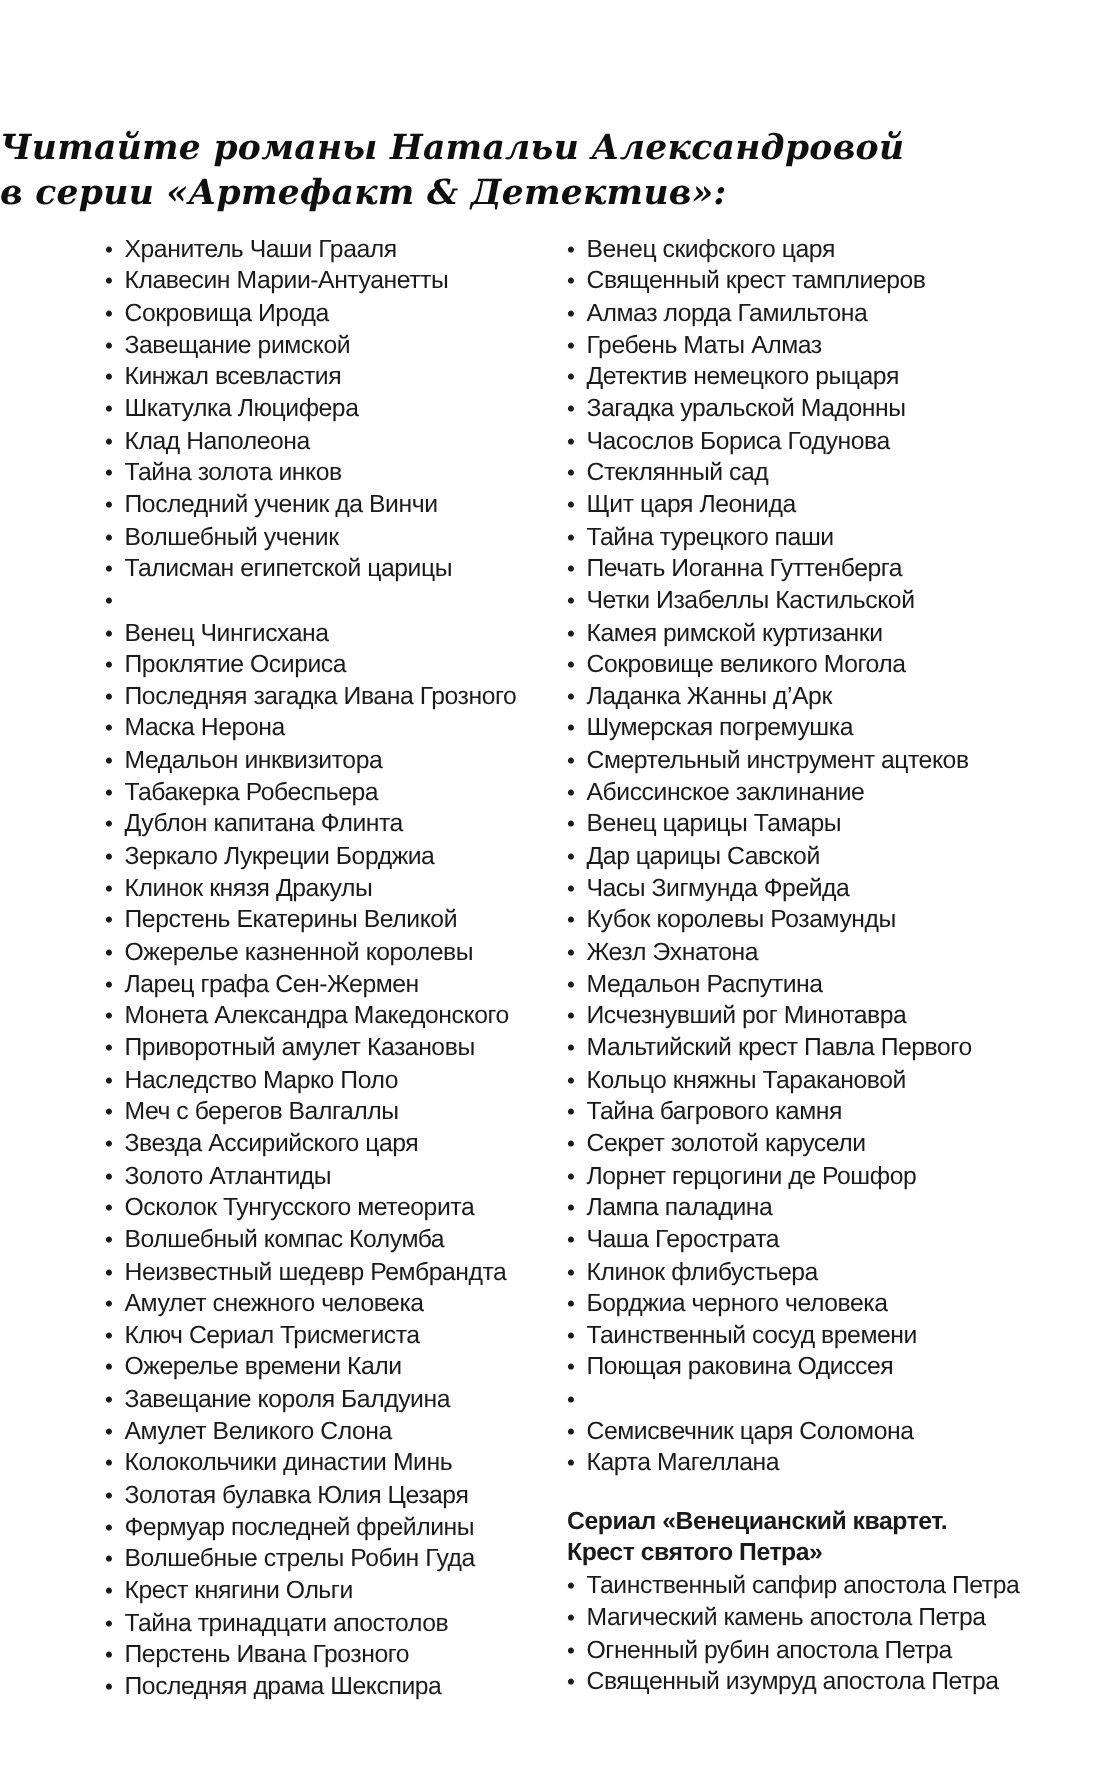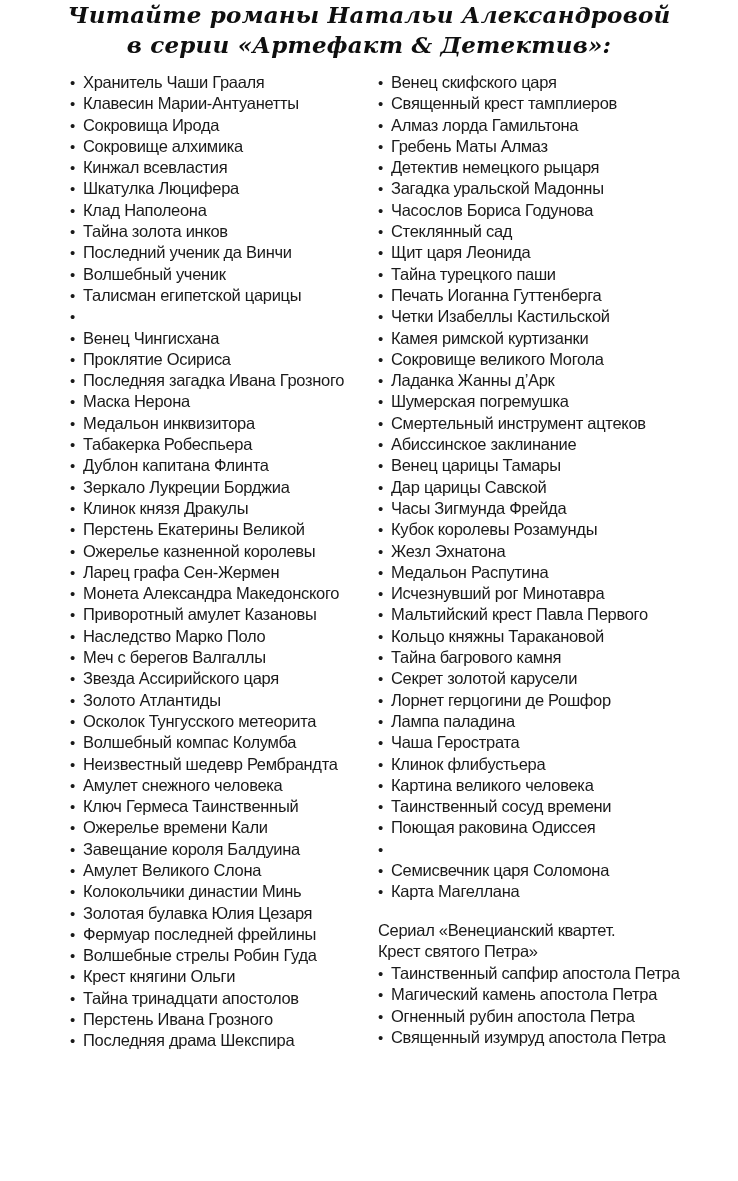--- a/index.html
+++ b/index.html
@@ -6,21 +6,22 @@
   .page {
     position: relative;
     width: 738px;
     height: 1181px;
     background: #ffffff;
     overflow: hidden;
     font-family: "Liberation Sans", sans-serif;
     color: #1a1a1a;
   }
   .title {
-    text-align: center;
+    margin-top: 84px;
+    text-align: left;
     font-family: "DejaVu Serif", serif;
     font-weight: bold;
     font-style: italic;
     font-size: 23px;
     line-height: 30px;
     color: #0f0f0f;
     letter-spacing: 0.2px;
   }
   .columns {
     display: flex;
@@ -43,21 +44,21 @@
     letter-spacing: -0.3px;
     white-space: nowrap;
   }
   .blt {
     flex: 0 0 13px;
     width: 13px;
     font-size: 15px;
   }
   .serial { margin-top: 17px; }
   .serial-heading {
-    font-weight: normal;
+    font-weight: bold;
     font-size: 16.5px;
     line-height: 21.3px;
     letter-spacing: -0.3px;
     margin-bottom: 1px;
   }
 </style>
 </head>
 <body>
 
 <div class="page">
@@ -77,21 +78,21 @@
           <li>
             <span class="blt">•</span>
             <span>Клавесин Марии-Антуанетты</span>
           </li>
           <li>
             <span class="blt">•</span>
             <span>Сокровища Ирода</span>
           </li>
           <li>
             <span class="blt">•</span>
-            <span>Сокровище алхимика</span>
+            <span>Завещание римской</span>
           </li>
           <li>
             <span class="blt">•</span>
             <span>Кинжал всевластия</span>
           </li>
           <li>
             <span class="blt">•</span>
             <span>Шкатулка Люцифера</span>
           </li>
           <li>
@@ -200,21 +201,21 @@
           <li>
             <span class="blt">•</span>
             <span>Неизвестный шедевр Рембрандта</span>
           </li>
           <li>
             <span class="blt">•</span>
             <span>Амулет снежного человека</span>
           </li>
           <li>
             <span class="blt">•</span>
-            <span>Ключ Гермеса Таинственный</span>
+            <span>Ключ Сериал Трисмегиста</span>
           </li>
           <li>
             <span class="blt">•</span>
             <span>Ожерелье времени Кали</span>
           </li>
           <li>
             <span class="blt">•</span>
             <span>Завещание короля Балдуина</span>
           </li>
           <li>
@@ -384,21 +385,21 @@
           <li>
             <span class="blt">•</span>
             <span>Чаша Герострата</span>
           </li>
           <li>
             <span class="blt">•</span>
             <span>Клинок флибустьера</span>
           </li>
           <li>
             <span class="blt">•</span>
-            <span>Картина великого человека</span>
+            <span>Борджиа черного человека</span>
           </li>
           <li>
             <span class="blt">•</span>
             <span>Таинственный сосуд времени</span>
           </li>
           <li>
             <span class="blt">•</span>
             <span>Поющая раковина Одиссея</span>
           </li>
           <li>

